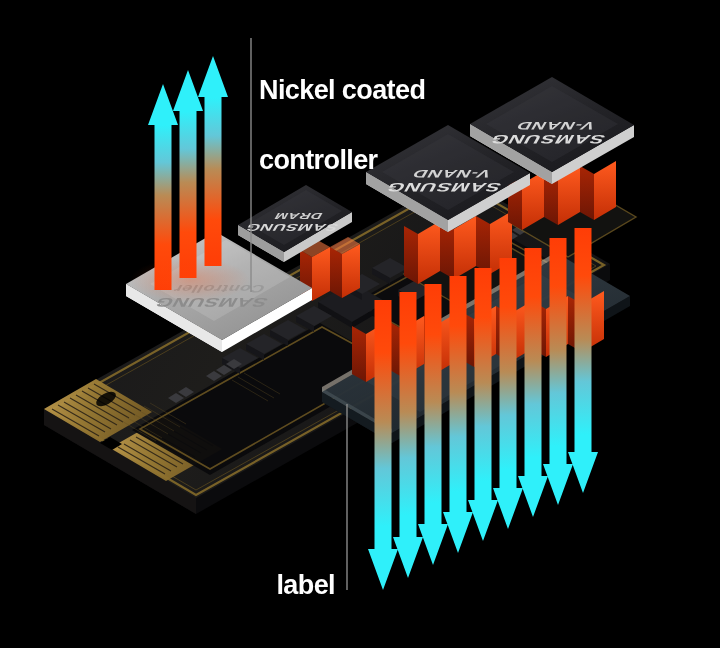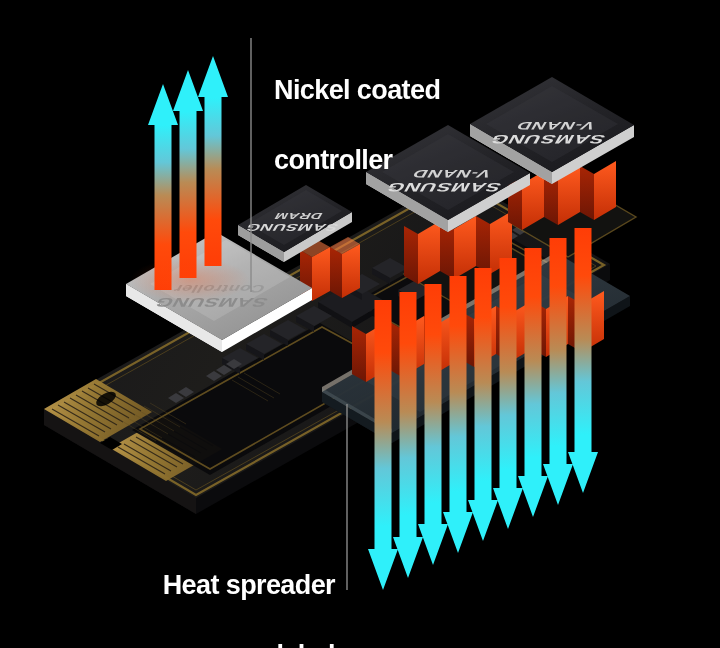--- a/index.html
+++ b/index.html
@@ -9,21 +9,21 @@
     font-family:"Liberation Sans","DejaVu Sans",sans-serif;
     background:#000;position:relative;
   }
   #stage{position:absolute;inset:0;width:720px;height:648px;background:#000;}
   #scene{position:absolute;inset:0;}
   .lbl{
     position:absolute;color:#ffffff;font-weight:700;
     font-size:27px;line-height:1.30;letter-spacing:-0.6px;
     white-space:pre-line;pointer-events:none;
   }
-  #label-nickel{left:274px;top:38px;text-align:left;}
+  #label-nickel{left:259px;top:38px;text-align:left;}
   #label-heat{left:140px;top:533px;width:195px;text-align:right;}
   .sr{position:absolute;width:1px;height:1px;overflow:hidden;clip:rect(0 0 0 0);}
 </style>
 </head>
 <body>
 
 <div id="stage">
 
   <svg id="scene" viewBox="0 0 720 648" width="720" height="648" xmlns="http://www.w3.org/2000/svg">
     <defs>
@@ -384,18 +384,17 @@
     <line x1="251" y1="38" x2="251" y2="292" stroke="#8a8a8a" stroke-width="1.4"></line>
     <line x1="347" y1="404" x2="347" y2="590" stroke="#8a8a8a" stroke-width="1.4"></line>
   </svg>
 
   <div class="lbl" id="label-nickel">
     <div>Nickel coated</div>
     <div>controller</div>
   </div>
 
   <div class="lbl" id="label-heat">
-    <div>Heat spreader</div>
     <div>label</div>
   </div>
 
   <span class="sr">Samsung SSD heat dissipation diagram</span>
 </div>
 
 </body></html>

